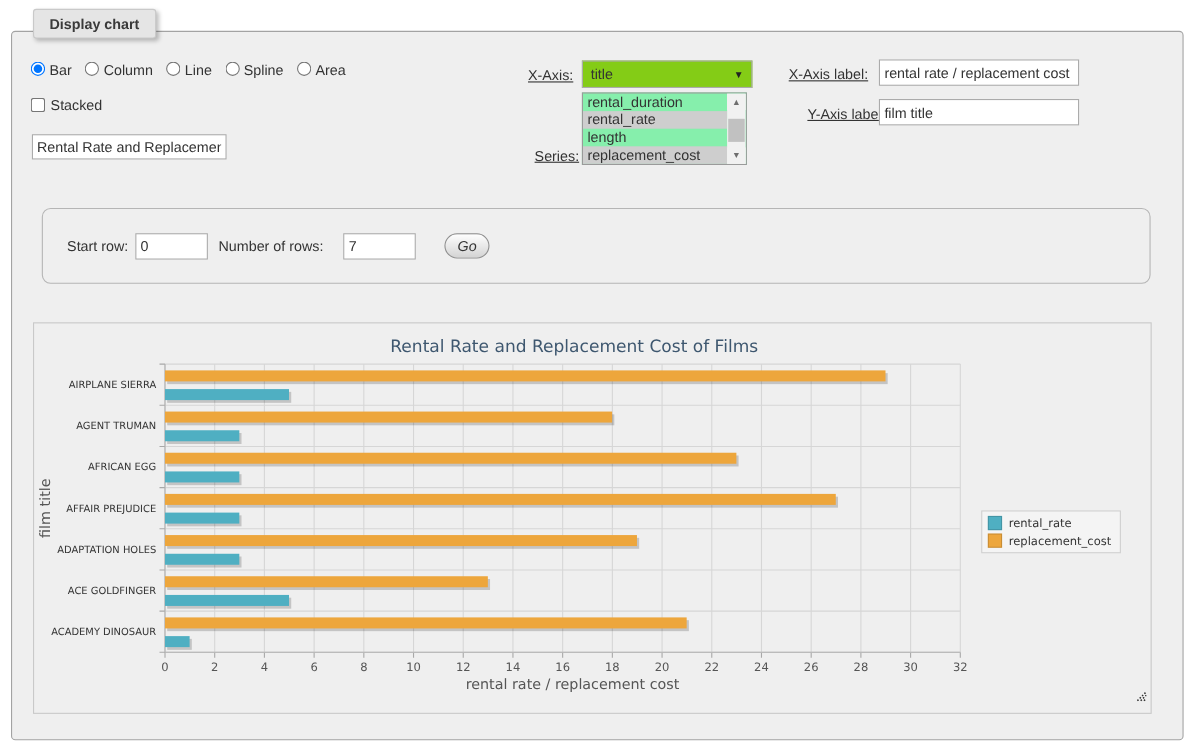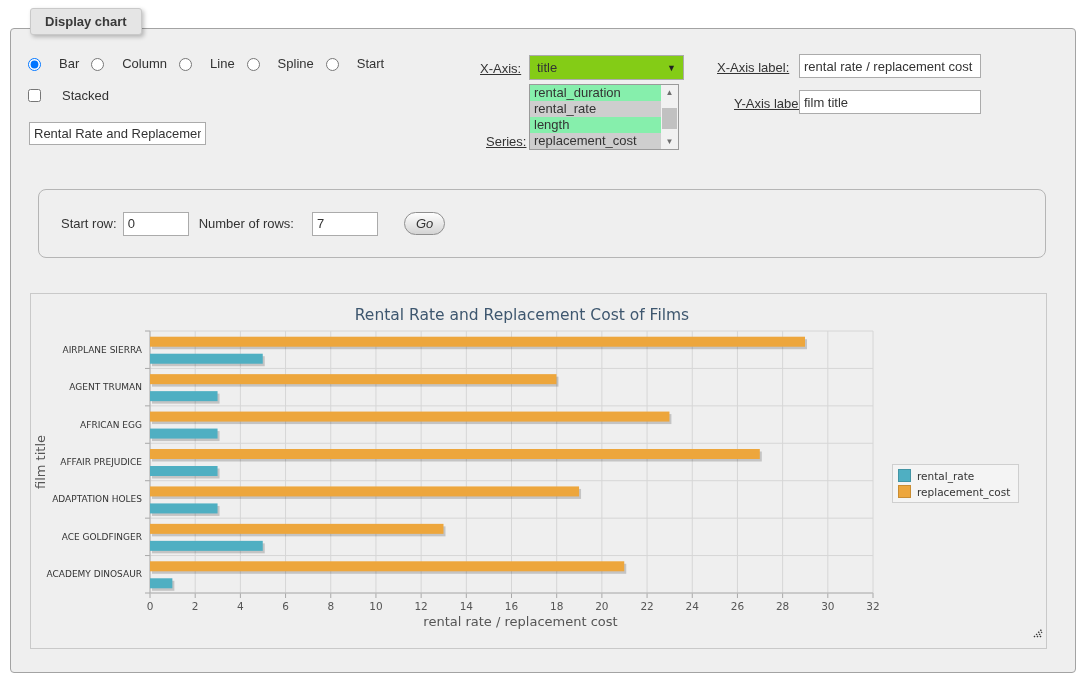--- a/index.html
+++ b/index.html
@@ -9,22 +9,22 @@
 
   
   #fieldset { left:10px; top:28px; width:1066px; height:645px;
     background:#efefef; border:1px solid #a3a3a3; border-radius:4px; }
   #legendbox { left:30px; top:8px; background:#e5e5e5; border:1px solid #c9c9c9;
     border-radius:3px; padding:5px 14px; font-weight:bold; color:#3a3a3a;
     box-shadow:2px 2px 4px rgba(0,0,0,0.25); z-index:5; }
 
   
   #type-radios { left:28px; top:56px; display:flex; gap:12px; align-items:center; }
-  #type-radios label { display:flex; align-items:flex-end; gap:18px; cursor:default; }
-  #stacked-row { left:28px; top:88px; display:flex; align-items:center; gap:21px; }
+  #type-radios label { display:flex; align-items:flex-start; gap:4px; cursor:default; }
+  #stacked-row { left:28px; top:88px; display:flex; align-items:center; gap:5px; }
   input[type=text] { border:1px solid #ababab; background:#fff; color:#333;
     font-family:"Liberation Sans",sans-serif; font-size:13px; padding:2px 4px; }
   #title-input { left:29px; top:122px; width:177px; height:23px; }
 
   .fldlabel { color:#333;text-decoration:underline; }
   #xaxis-label { left:480px; top:61px; }
   #xaxis-select { left:529px; top:55px; width:155px; height:25px; background:#84cc16;
     border:1px solid #ababab; display:flex; align-items:center;
     justify-content:space-between; padding:0 7px; }
   #xaxis-select .arrow { font-size:9px; color:#222; }
@@ -86,21 +86,21 @@
     <label>
       <input type="radio" name="ctype" style="">
       <span>Line</span>
     </label>
     <label>
       <input type="radio" name="ctype" style="">
       <span>Spline</span>
     </label>
     <label>
       <input type="radio" name="ctype" style="">
-      <span>Start</span>
+      <span>Area</span>
     </label>
   </div>
 
 <div class="abs" id="stacked-row">
   <input type="checkbox" id="stacked-cb" style="">
   <span>Stacked</span>
 </div>
 
 <input class="abs" type="text" id="title-input" value="Rental Rate and Replacement Cost of Films" style="">
 

